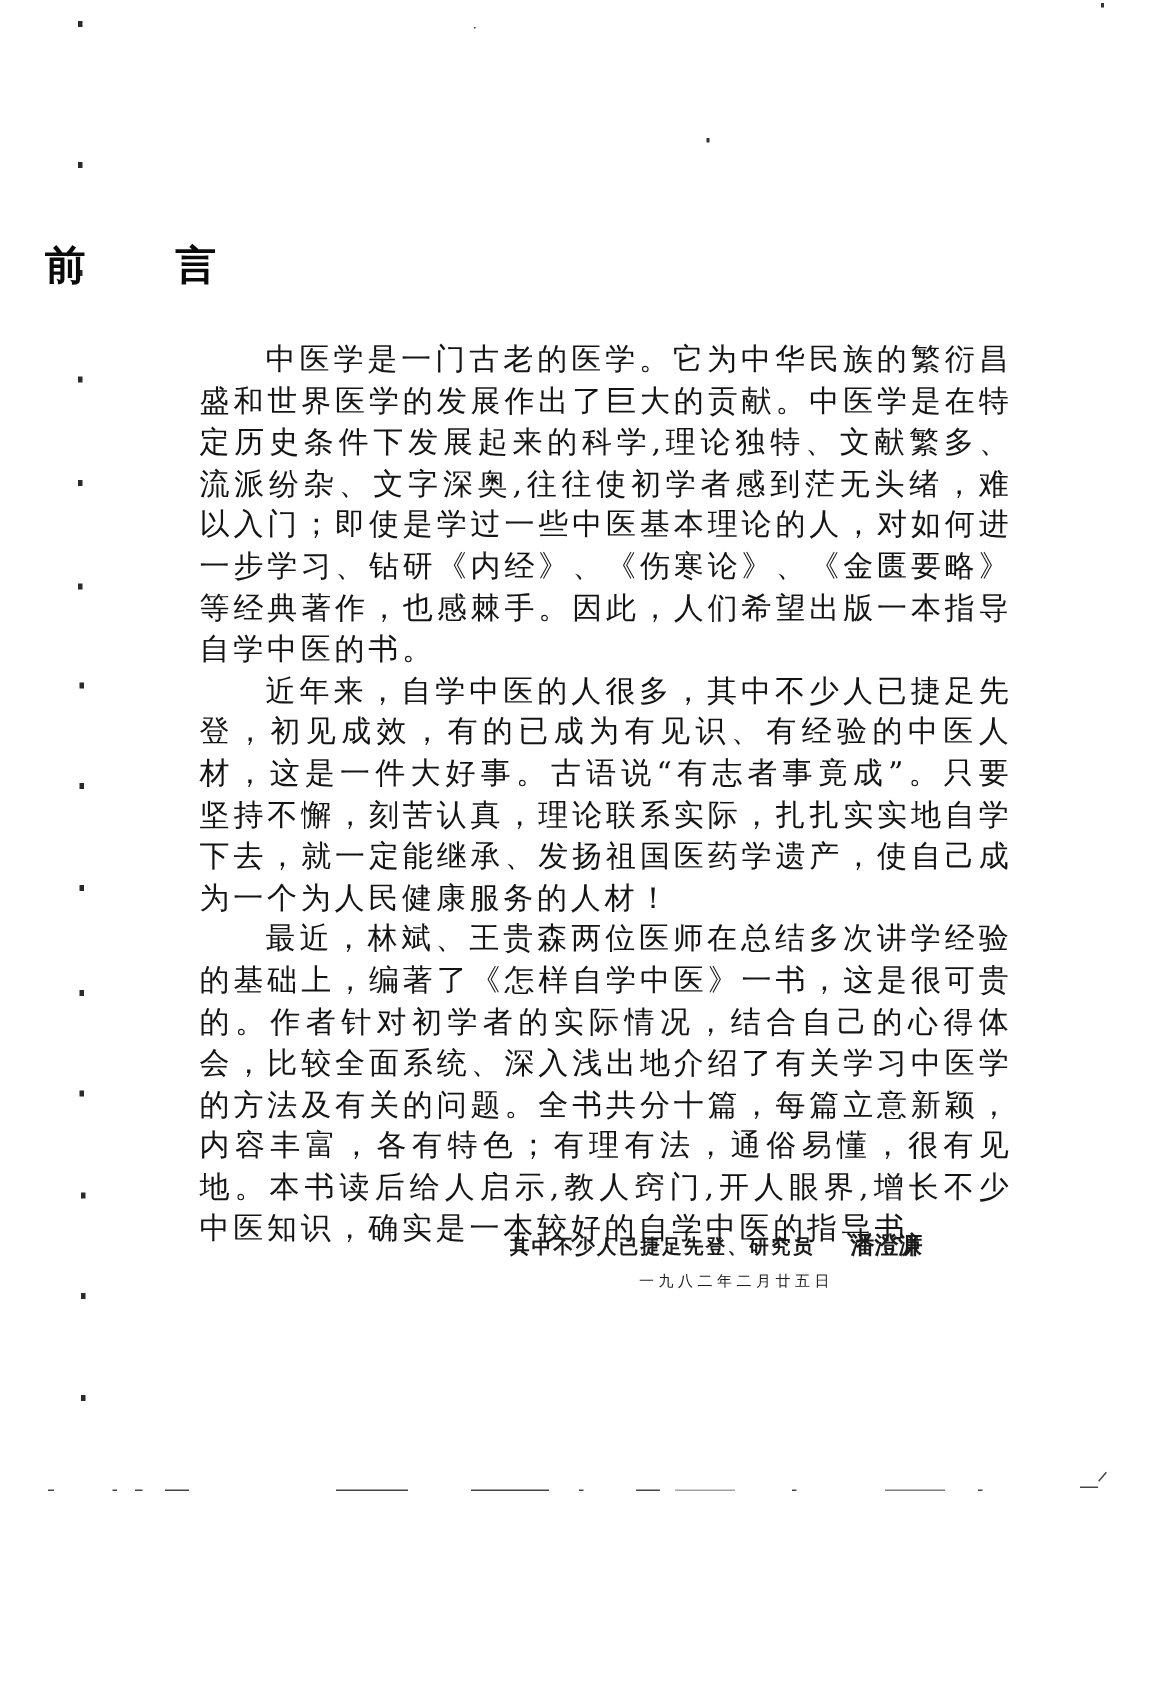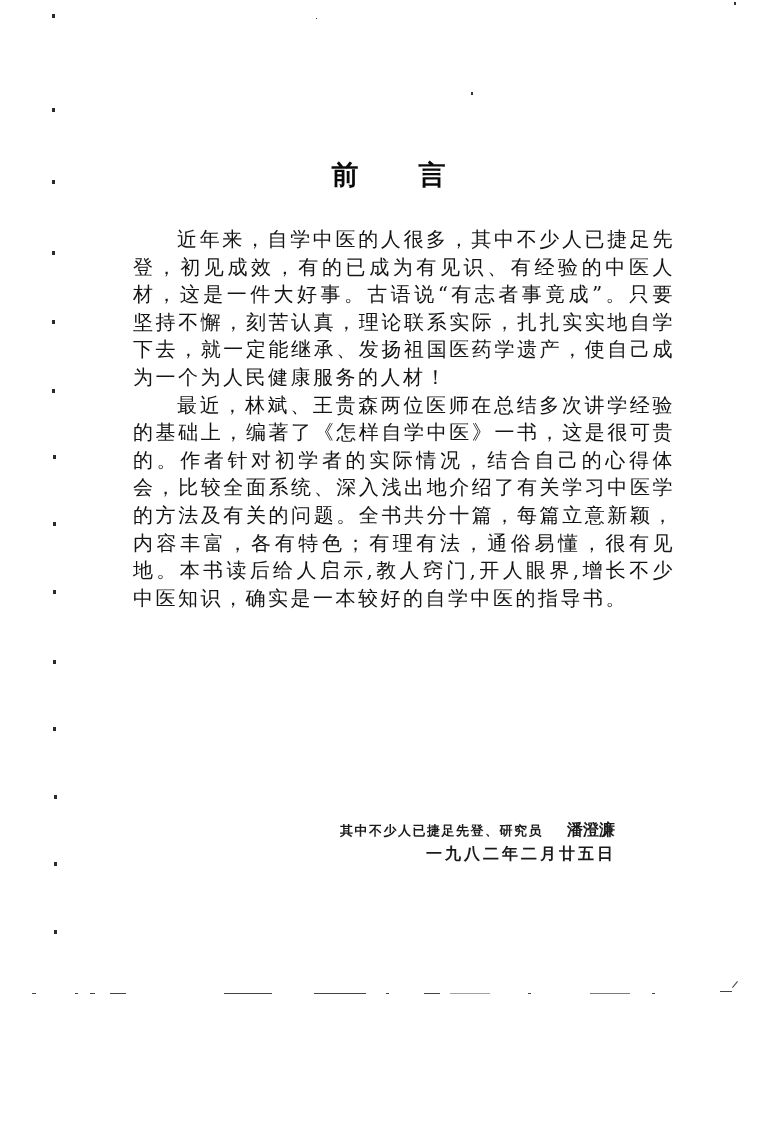--- a/index.html
+++ b/index.html
@@ -20,22 +20,22 @@
       left: 0; top: 0;
       width: 777px;
       height: 1122px;
       background: #ffffff;
     }
     .title {
       position: absolute;
       top: 142px;
       left: 0;
       width: 777px;
-      text-align: center;
-      font-family: Liberation Mono, monospace;
+      text-align: left;
+      font-family: Liberation Serif, serif;
       font-weight: bold;
       font-size: 27px;
       line-height: 34px;
       color: #0a0a0a;
       letter-spacing: 0;
     }
     .title .t-char {
       display: inline-block;
       margin: 0 30px;
     }
@@ -69,22 +69,22 @@
       line-height: 24px;
       white-space: nowrap;
     }
     .sig-name {
       font-size: 16px;
       font-weight: bold;
       margin-left: 24px;
       letter-spacing: 0;
     }
     .sig-date {
-      font-size: 16px;
-      font-weight: bold;
+      font-size: 10px;
+      font-weight: normal;
       letter-spacing: 3px;
       line-height: 22px;
       padding-left: 86px;
     }
     .margin-mark {
       position: absolute;
       width: 3px;
       height: 4px;
       background: #2a2a2a;
     }
@@ -122,20 +122,21 @@
 
   <div class="stray-dot" style="left:734px;top:2px;"></div>
   <div class="stray-dot" style="left:471px;top:92px;"></div>
   <div class="stray-dot" style="left:316px;top:18px;width:1px;height:1px;"></div>
 
   <h1 class="title">
     <span class="t-char">前</span><span class="t-char">言</span>
   </h1>
 
   <div class="body-text">
+    <p class="para">中医学是一门古老的医学。它为中华民族的繁衍昌盛和世界医学的发展作出了巨大的贡献。中医学是在特定历史条件下发展起来的科学,理论独特、文献繁多、流派纷杂、文字深奥,往往使初学者感到茫无头绪，难以入门；即使是学过一些中医基本理论的人，对如何进一步学习、钻研《内经》、《伤寒论》、《金匮要略》等经典著作，也感棘手。因此，人们希望出版一本指导自学中医的书。</p>
     <p class="para">近年来，自学中医的人很多，其中不少人已捷足先登，初见成效，有的已成为有见识、有经验的中医人材，这是一件大好事。古语说“有志者事竟成”。只要坚持不懈，刻苦认真，理论联系实际，扎扎实实地自学下去，就一定能继承、发扬祖国医药学遗产，使自己成为一个为人民健康服务的人材！</p>
     <p class="para">最近，林斌、王贵森两位医师在总结多次讲学经验的基础上，编著了《怎样自学中医》一书，这是很可贵的。作者针对初学者的实际情况，结合自己的心得体会，比较全面系统、深入浅出地介绍了有关学习中医学的方法及有关的问题。全书共分十篇，每篇立意新颖，内容丰富，各有特色；有理有法，通俗易懂，很有见地。本书读后给人启示,教人窍门,开人眼界,增长不少中医知识，确实是一本较好的自学中医的指导书。</p>
   </div>
 
   <div class="signature">
     <div class="sig-line">
       <span>其中不少人已捷足先登、研究员</span><span class="sig-name">潘澄濂</span>
     </div>
     <div class="sig-date">一九八二年二月廿五日</div>
   </div>

